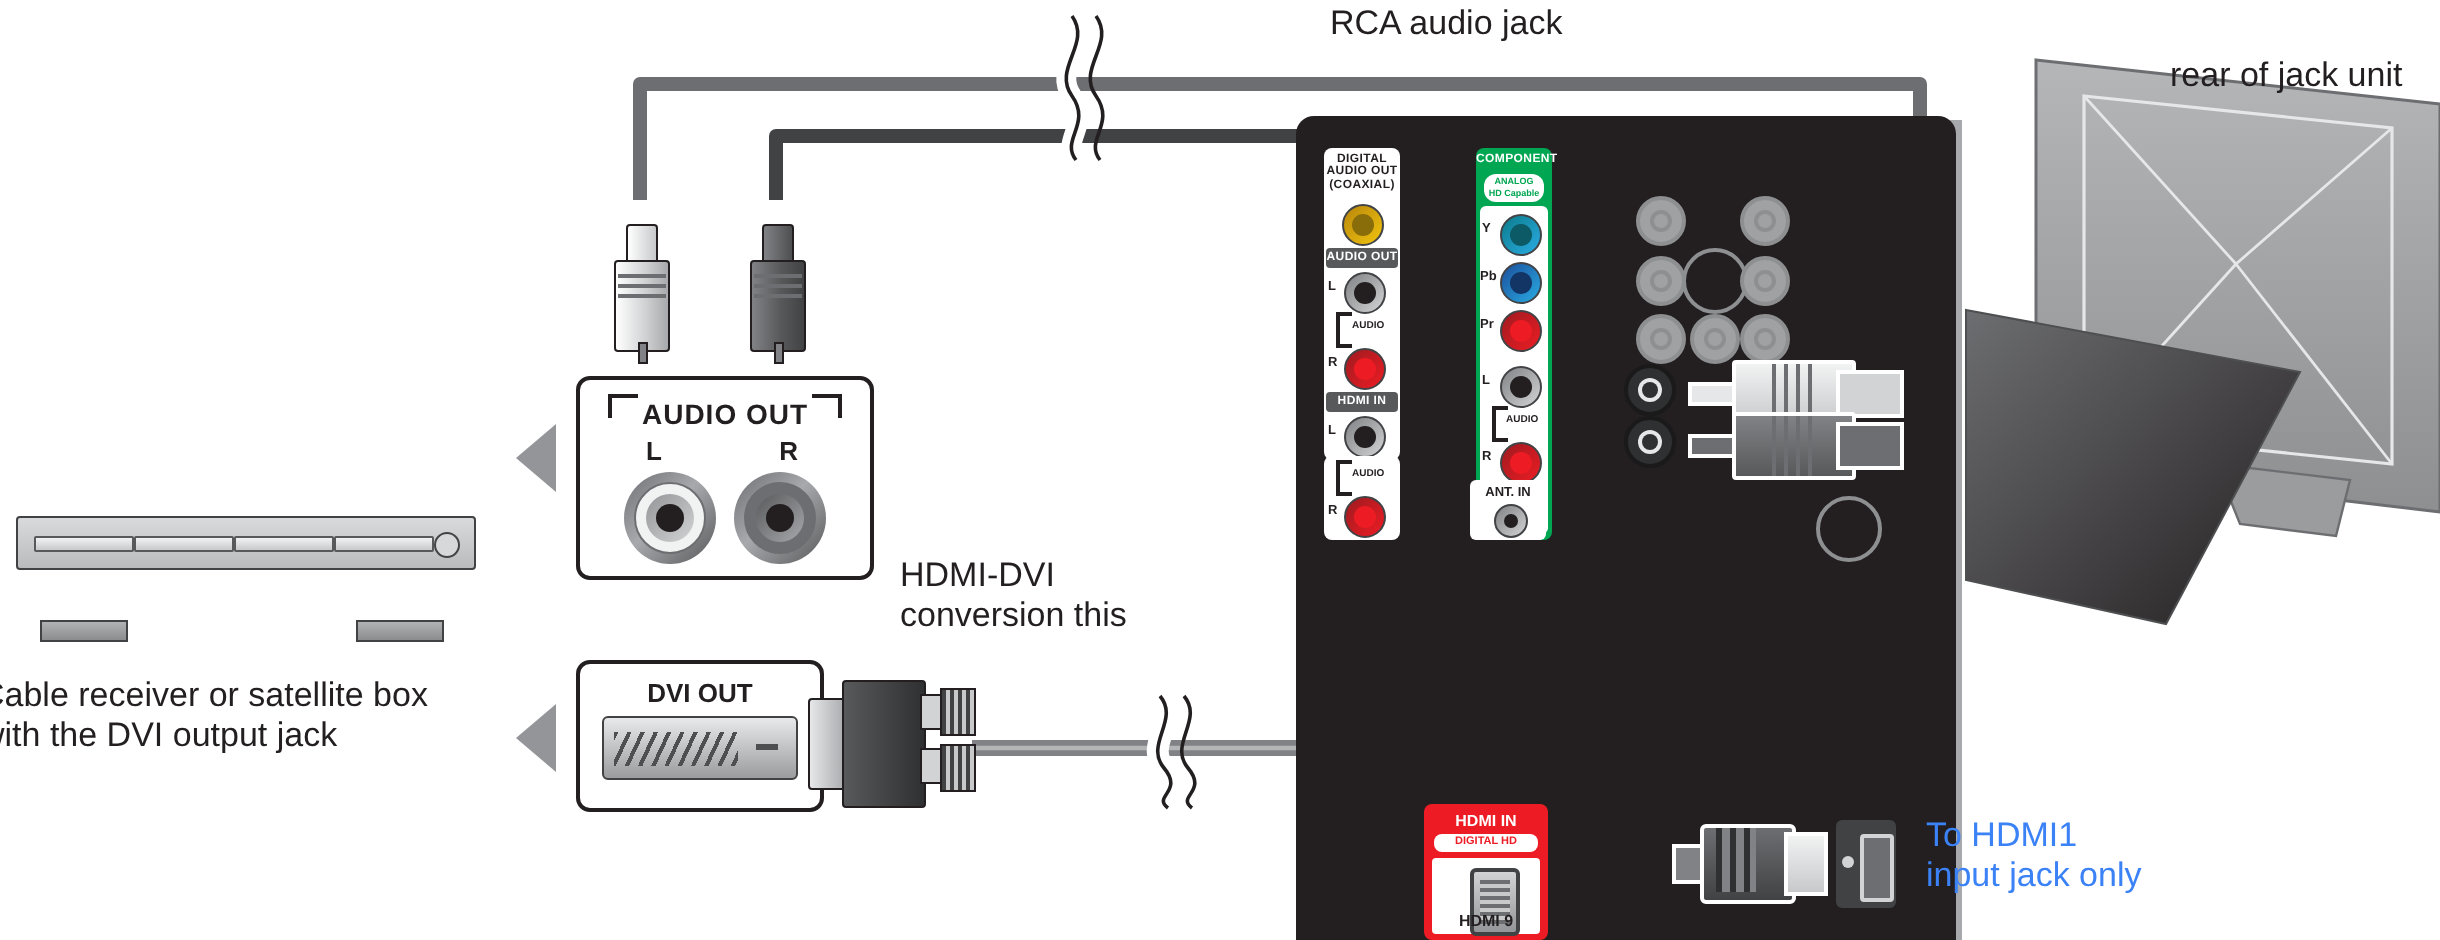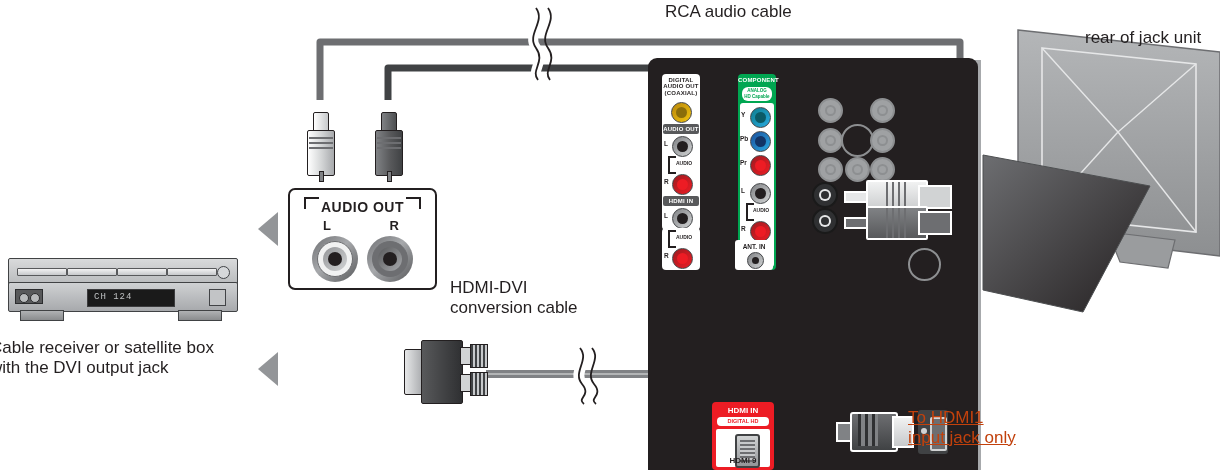--- a/index.html
+++ b/index.html
@@ -4,21 +4,21 @@
 <style>
   html,body{margin:0;padding:0;background:#ffffff;}
   body{width:1220px;height:470px;overflow:hidden;font-family:"Liberation Sans",sans-serif;}
   #stage{position:relative;width:1220px;height:470px;background:#fff;}
 
   .lbl{position:absolute;color:#231f20;white-space:pre;line-height:1.15;}
   .lbl-rca{left:665px;top:2px;font-size:17px;}
   .lbl-rear{left:1085px;top:28px;font-size:17px;}
   .lbl-hdmidvi{left:450px;top:278px;font-size:17px;}
   .lbl-source{left:-10px;top:338px;font-size:17px;}
-  .lbl-tohdmi{left:908px;top:408px;font-size:17px;color:#c2410c;text-decoration:underline;}
+  .lbl-tohdmi{left:963px;top:408px;font-size:17px;color:#3b82f6;}
 
   
   .dev{position:absolute;left:0px;top:258px;width:247px;height:72px;}
   .dev-top{position:absolute;left:8px;top:0;width:228px;height:25px;background:linear-gradient(#d9dadb,#b9bbbd);border:1.5px solid #404244;border-radius:2px;}
   .dev-bot{position:absolute;left:8px;top:24px;width:228px;height:28px;background:linear-gradient(#cfd1d3,#a7a9ac);border:1.5px solid #404244;border-radius:2px;}
   .slot{position:absolute;height:6px;background:linear-gradient(#f2f2f2,#c7c9cb);border:1px solid #58595b;border-radius:1px;}
   .knob{position:absolute;width:11px;height:11px;border-radius:50%;background:#d6d8da;border:1.5px solid #414346;}
   .disp{position:absolute;left:78px;top:6px;width:86px;height:16px;background:#1a1a1a;border:1px solid #3b3b3d;}
   .disp-txt{position:absolute;color:#bfc1c3;font-family:"Liberation Mono",monospace;font-size:9px;letter-spacing:1px;top:2px;left:6px;}
   .sq{position:absolute;width:15px;height:15px;background:#c2c4c6;border:1.5px solid #414346;}
@@ -180,30 +180,20 @@
   </svg>
 
   <div class="dev">
     <div class="dev-top">
       <div class="slot" style="left:58px;top:9px;width:48px;"></div>
       <div class="slot" style="left:108px;top:9px;width:48px;"></div>
       <div class="slot" style="left:158px;top:9px;width:48px;"></div>
       <div class="slot" style="left:8px;top:9px;width:48px;"></div>
       <div class="knob" style="left:208px;top:7px;"></div>
     </div>
-    <div class="dev-bot">
-      <div class="jk2">
-          <i style="left:3px"></i>
-          <i style="left:14px"></i>
-        </div>
-      <div class="disp">
-        <div class="disp-txt">CH  124</div>
-      </div>
-      <div class="sq" style="left:200px;top:6px;"></div>
-    </div>
     <div class="foot" style="left:20px;top:52px;width:42px;"></div>
     <div class="foot" style="left:178px;top:52px;width:42px;"></div>
   </div>
 
   <div class="lbl lbl-source" style="white-space:pre-line;">Cable receiver or satellite box
 with the DVI output jack</div>
   <div class="tri" style="left:258px;top:352px;"></div>
   <div class="tri" style="left:258px;top:212px;"></div>
 
   <div class="aoblk">
@@ -238,20 +228,27 @@
   <div class="rcap dark" style="left:375px;top:112px;">
     <div class="neck"></div>
       <div class="body">
       <div class="rb" style="top:6px"></div>
         <div class="rb" style="top:11px"></div>
         <div class="rb" style="top:16px"></div>
     </div>
       <div class="pin"></div>
   </div>
 
+  <div class="dviblk">
+    <div class="dvi-cap">DVI OUT</div>
+    <div class="dvi-port">
+      <div class="dvi-pins"></div>
+      <div class="dvi-dash"></div>
+    </div>
+  </div>
 
   <div style="position:absolute;left:404px;top:340px;width:82px;height:62px;">
     <div style="position:absolute;left:0;top:9px;width:18px;height:44px;background:linear-gradient(90deg,#e6e7e8,#a7a9ac);border:1.5px solid #231f20;border-radius:2px;"></div>
     <div style="position:absolute;left:17px;top:0;width:40px;height:62px;background:linear-gradient(90deg,#58595b,#2f3032);border:1.5px solid #231f20;border-radius:2px;"></div>
     <div style="position:absolute;left:56px;top:7px;width:14px;height:16px;background:#d1d3d4;border:1.5px solid #231f20;"></div>
     <div style="position:absolute;left:56px;top:34px;width:14px;height:16px;background:#d1d3d4;border:1.5px solid #231f20;"></div>
     <div style="position:absolute;left:66px;top:4px;width:16px;height:22px;background:repeating-linear-gradient(90deg,#404244 0 2px,#c7c9cb 2px 4px);border:1.5px solid #231f20;"></div>
     <div style="position:absolute;left:66px;top:32px;width:16px;height:22px;background:repeating-linear-gradient(90deg,#404244 0 2px,#c7c9cb 2px 4px);border:1.5px solid #231f20;"></div>
   </div>
 
@@ -386,20 +383,20 @@
     <div style="position:absolute;left:0;top:10px;width:16px;height:16px;background:#808285;border:2px solid #fff;"></div>
     <div style="position:absolute;left:14px;top:0;width:44px;height:36px;background:linear-gradient(#6d6e71,#404244);border:2px solid #fff;border-radius:3px;"></div>
     <div style="position:absolute;left:22px;top:2px;width:20px;height:32px;background:repeating-linear-gradient(90deg,#2f3032 0 3px,#808285 3px 7px);"></div>
     <div style="position:absolute;left:56px;top:4px;width:18px;height:28px;background:linear-gradient(#f1f2f2,#c7c9cb);border:2px solid #fff;"></div>
   </div>
   <div style="position:absolute;left:916px;top:408px;width:30px;height:44px;background:#404244;border:2px solid #231f20;border-radius:5px;">
     <div style="position:absolute;left:12px;top:7px;width:13px;height:30px;border:2px solid #d1d3d4;border-radius:2px;background:#6d6e71;"></div>
     <div style="position:absolute;left:3px;top:18px;width:6px;height:6px;border-radius:50%;background:#d1d3d4;"></div>
   </div>
 
-  <div class="lbl lbl-rca">RCA audio cable</div>
+  <div class="lbl lbl-rca">RCA audio jack</div>
   <div class="lbl lbl-rear">rear of jack unit</div>
   <div class="lbl lbl-hdmidvi" style="white-space:pre-line;">HDMI-DVI
-conversion cable</div>
+conversion this</div>
   <div class="lbl lbl-tohdmi" style="white-space:pre-line;">To HDMI1
 input jack only</div>
 
 </div>
 
 </body></html>

